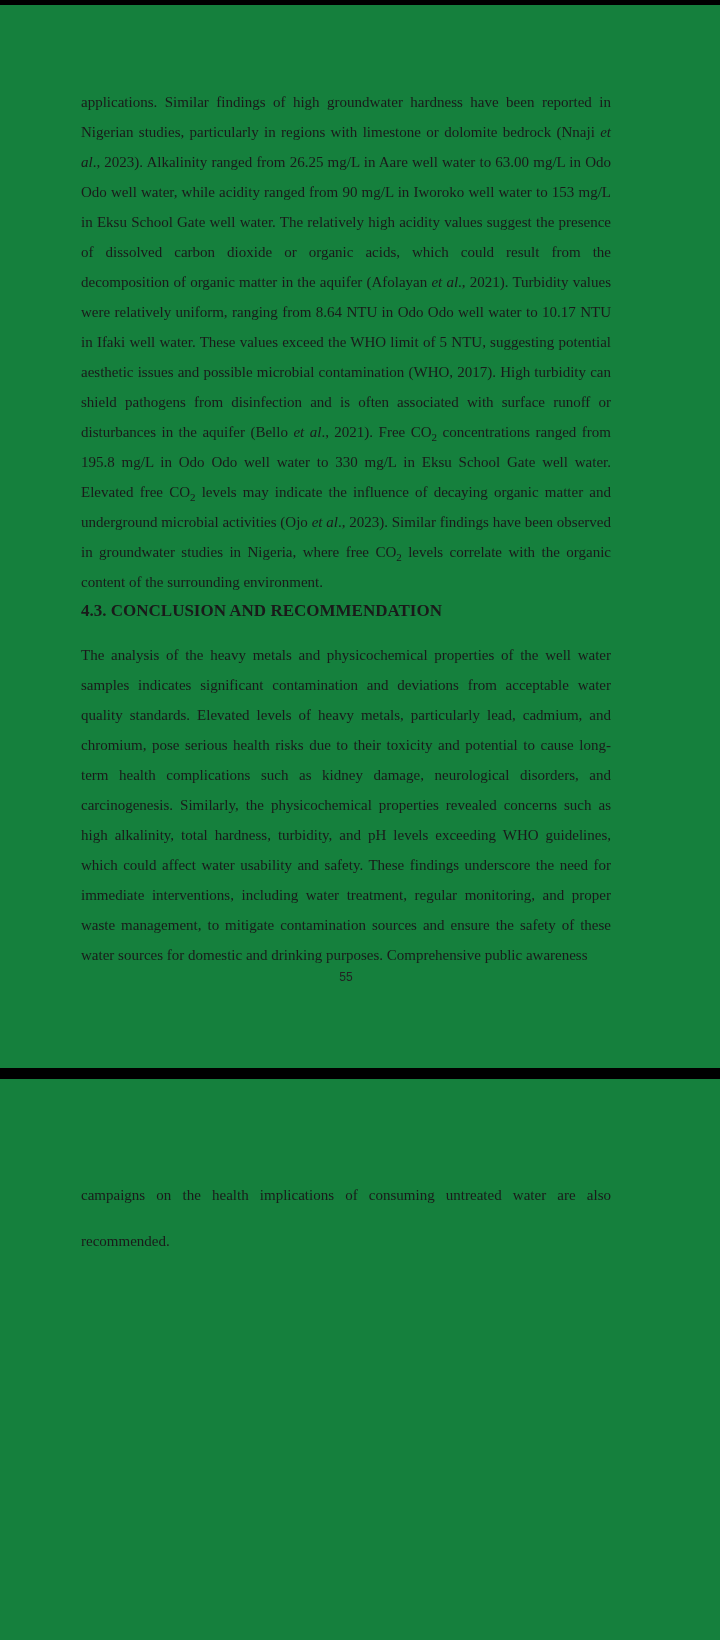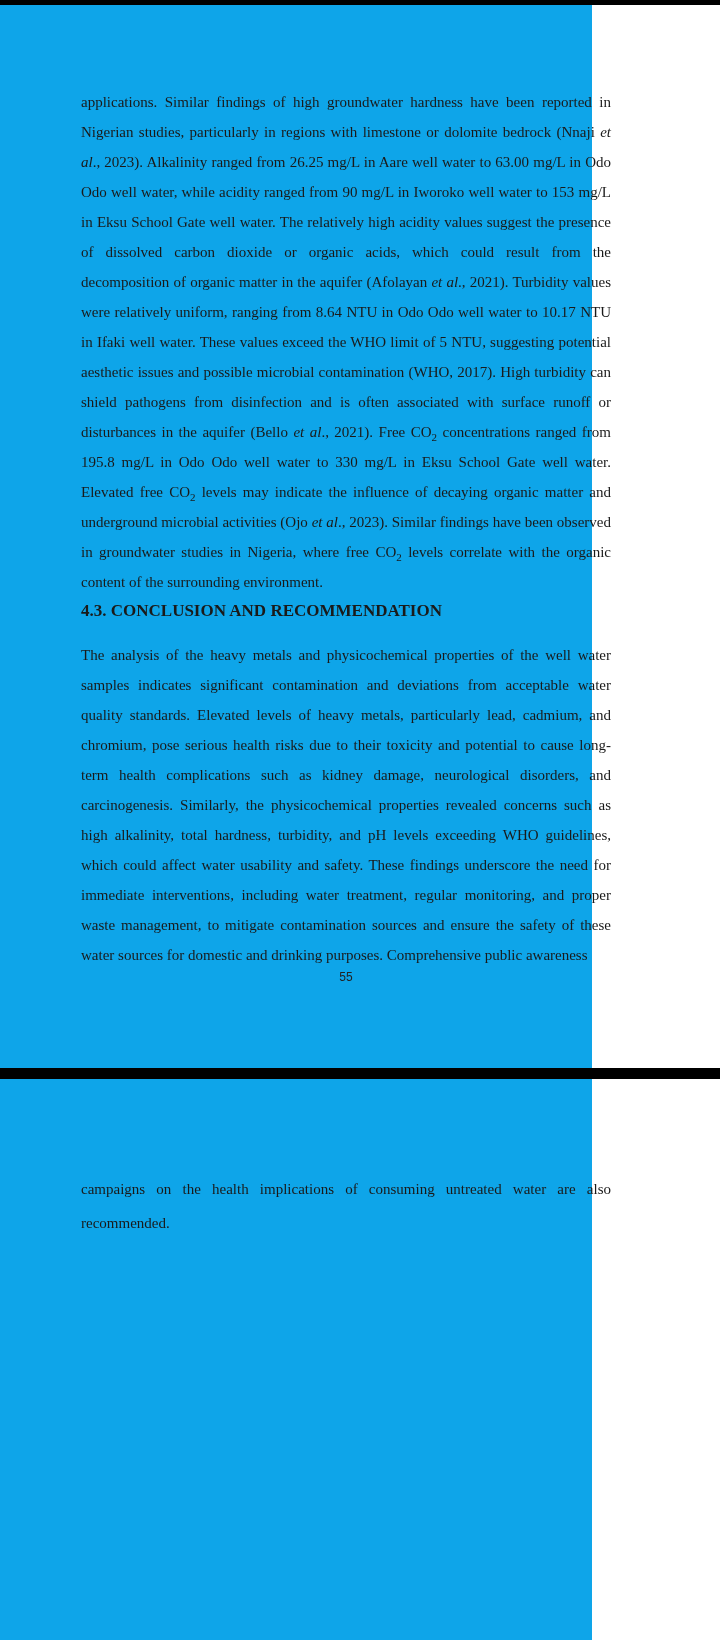--- a/index.html
+++ b/index.html
@@ -16,21 +16,21 @@
     width: 720px; height: 1640px;
     background: #ffffff;
   }
   .bar {
     position: absolute; left: 0; width: 720px; background: #000000;
   }
   .bar-top { top: 0; height: 5px; }
   .bar-separator { top: 1068px; height: 11px; }
 
   .page {
-    position: absolute; left: 0; width: 592px; background: #0ea5e9;
+    position: absolute; left: 0; width: 720px; background: #15803d;
   }
   .page-1 { top: 5px; height: 1063px; padding: 82px 109px 0 81px; }
   .page-2 { top: 1079px; height: 561px; }
 
   .body-text {
     font-size: 15px;
     line-height: 30px;
     text-align: justify;
     width: 530px;
   }
@@ -55,21 +55,21 @@
     font-size: 12px;
     line-height: 16px;
     color: #222222;
   }
 
   .page2-paragraph {
     position: absolute;
     left: 81px; top: 93px;
     width: 530px;
     font-size: 15px;
-    line-height: 34px;
+    line-height: 46px;
     text-align: justify;
   }
 </style>
 </head>
 <body>
 
 <div class="viewer">
 
   <div class="bar bar-top"></div>
 

